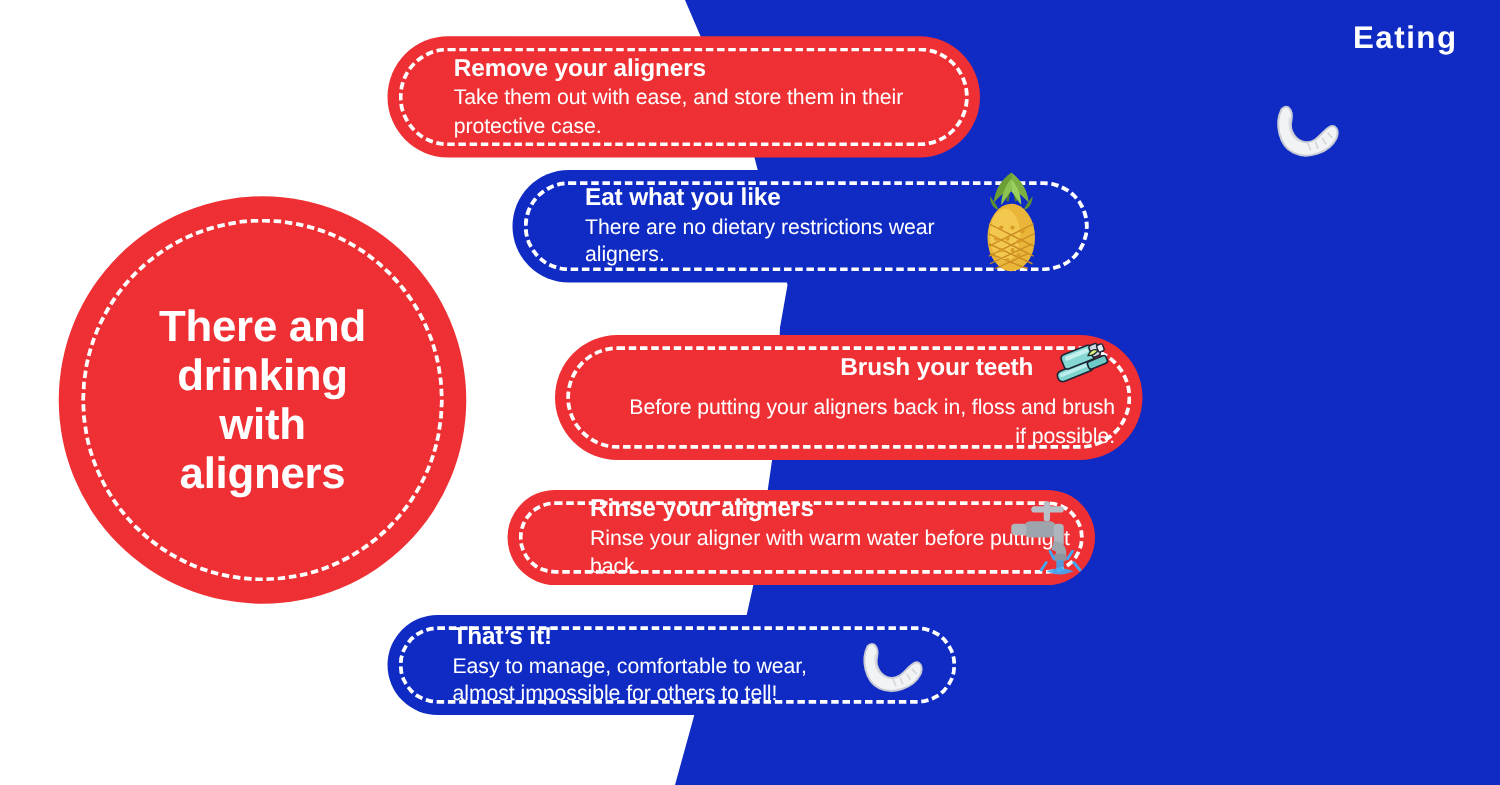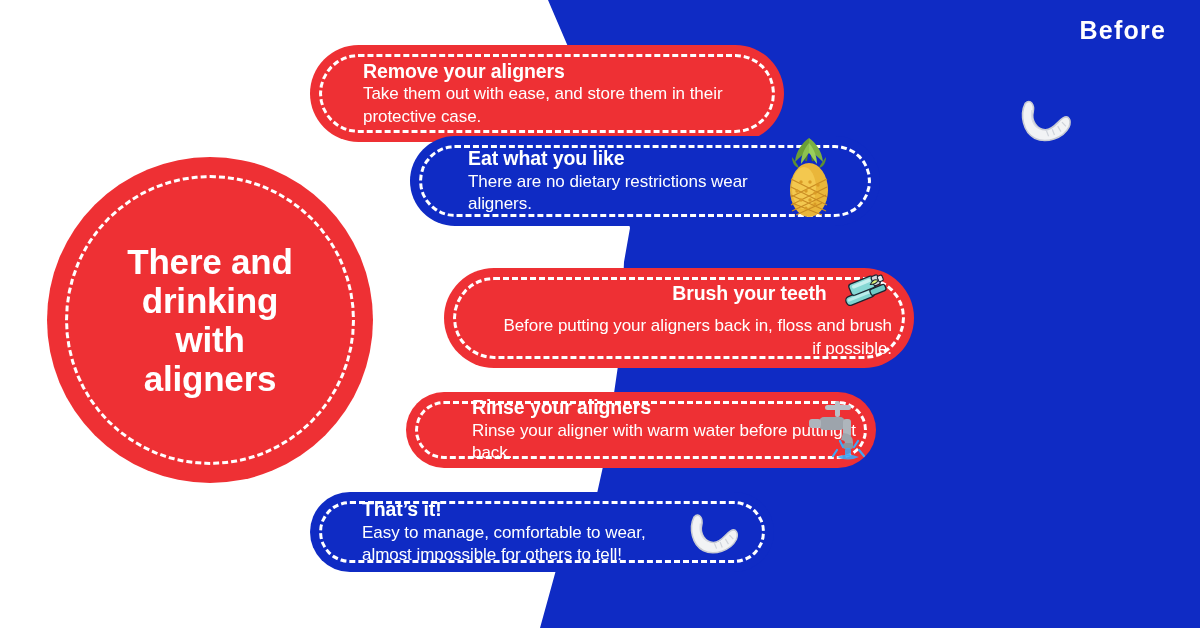--- a/index.html
+++ b/index.html
@@ -122,33 +122,33 @@
       L 624 262
       L 620 352
       L 604 462
       L 596 498
       L 556 570
       L 540 628
       L 0 628
       Z"></path>
   </svg>
 
-  <div id="logo">Before</div>
+  <div id="logo">Eating</div>
 
   <div id="circle">
     <div id="circle-dash"></div>
     <div id="circle-title">
       <div>There and</div>
       <div>drinking</div>
       <div>with</div>
       <div>aligners</div>
     </div>
   </div>
 
-  <div class="card red" style="left:310px; top:45px; width:474px; height:97px;">
+  <div class="card red" style="left:310px; top:29px; width:474px; height:97px;">
     <div class="card-dash"></div>
     <div class="card-body">
       <div class="card-title">Remove your aligners</div>
       <div class="card-desc">Take them out with ease, and store them in their protective case.</div>
     </div>
 
     <svg class="card-icon" style="left:707px; top:46px; width:62px; height:56px;" viewBox="0 0 62 56">
       <g transform="rotate(-12 31 28)">
         <path d="M12 8 C4 18 4 36 14 44 C24 52 42 50 50 40 C54 34 52 28 46 30
                  C40 32 34 40 26 38 C18 36 14 26 18 18 C21 11 18 4 12 8 Z" fill="#f2f3f5" stroke="#c9ccd4" stroke-width="1.6"></path>

